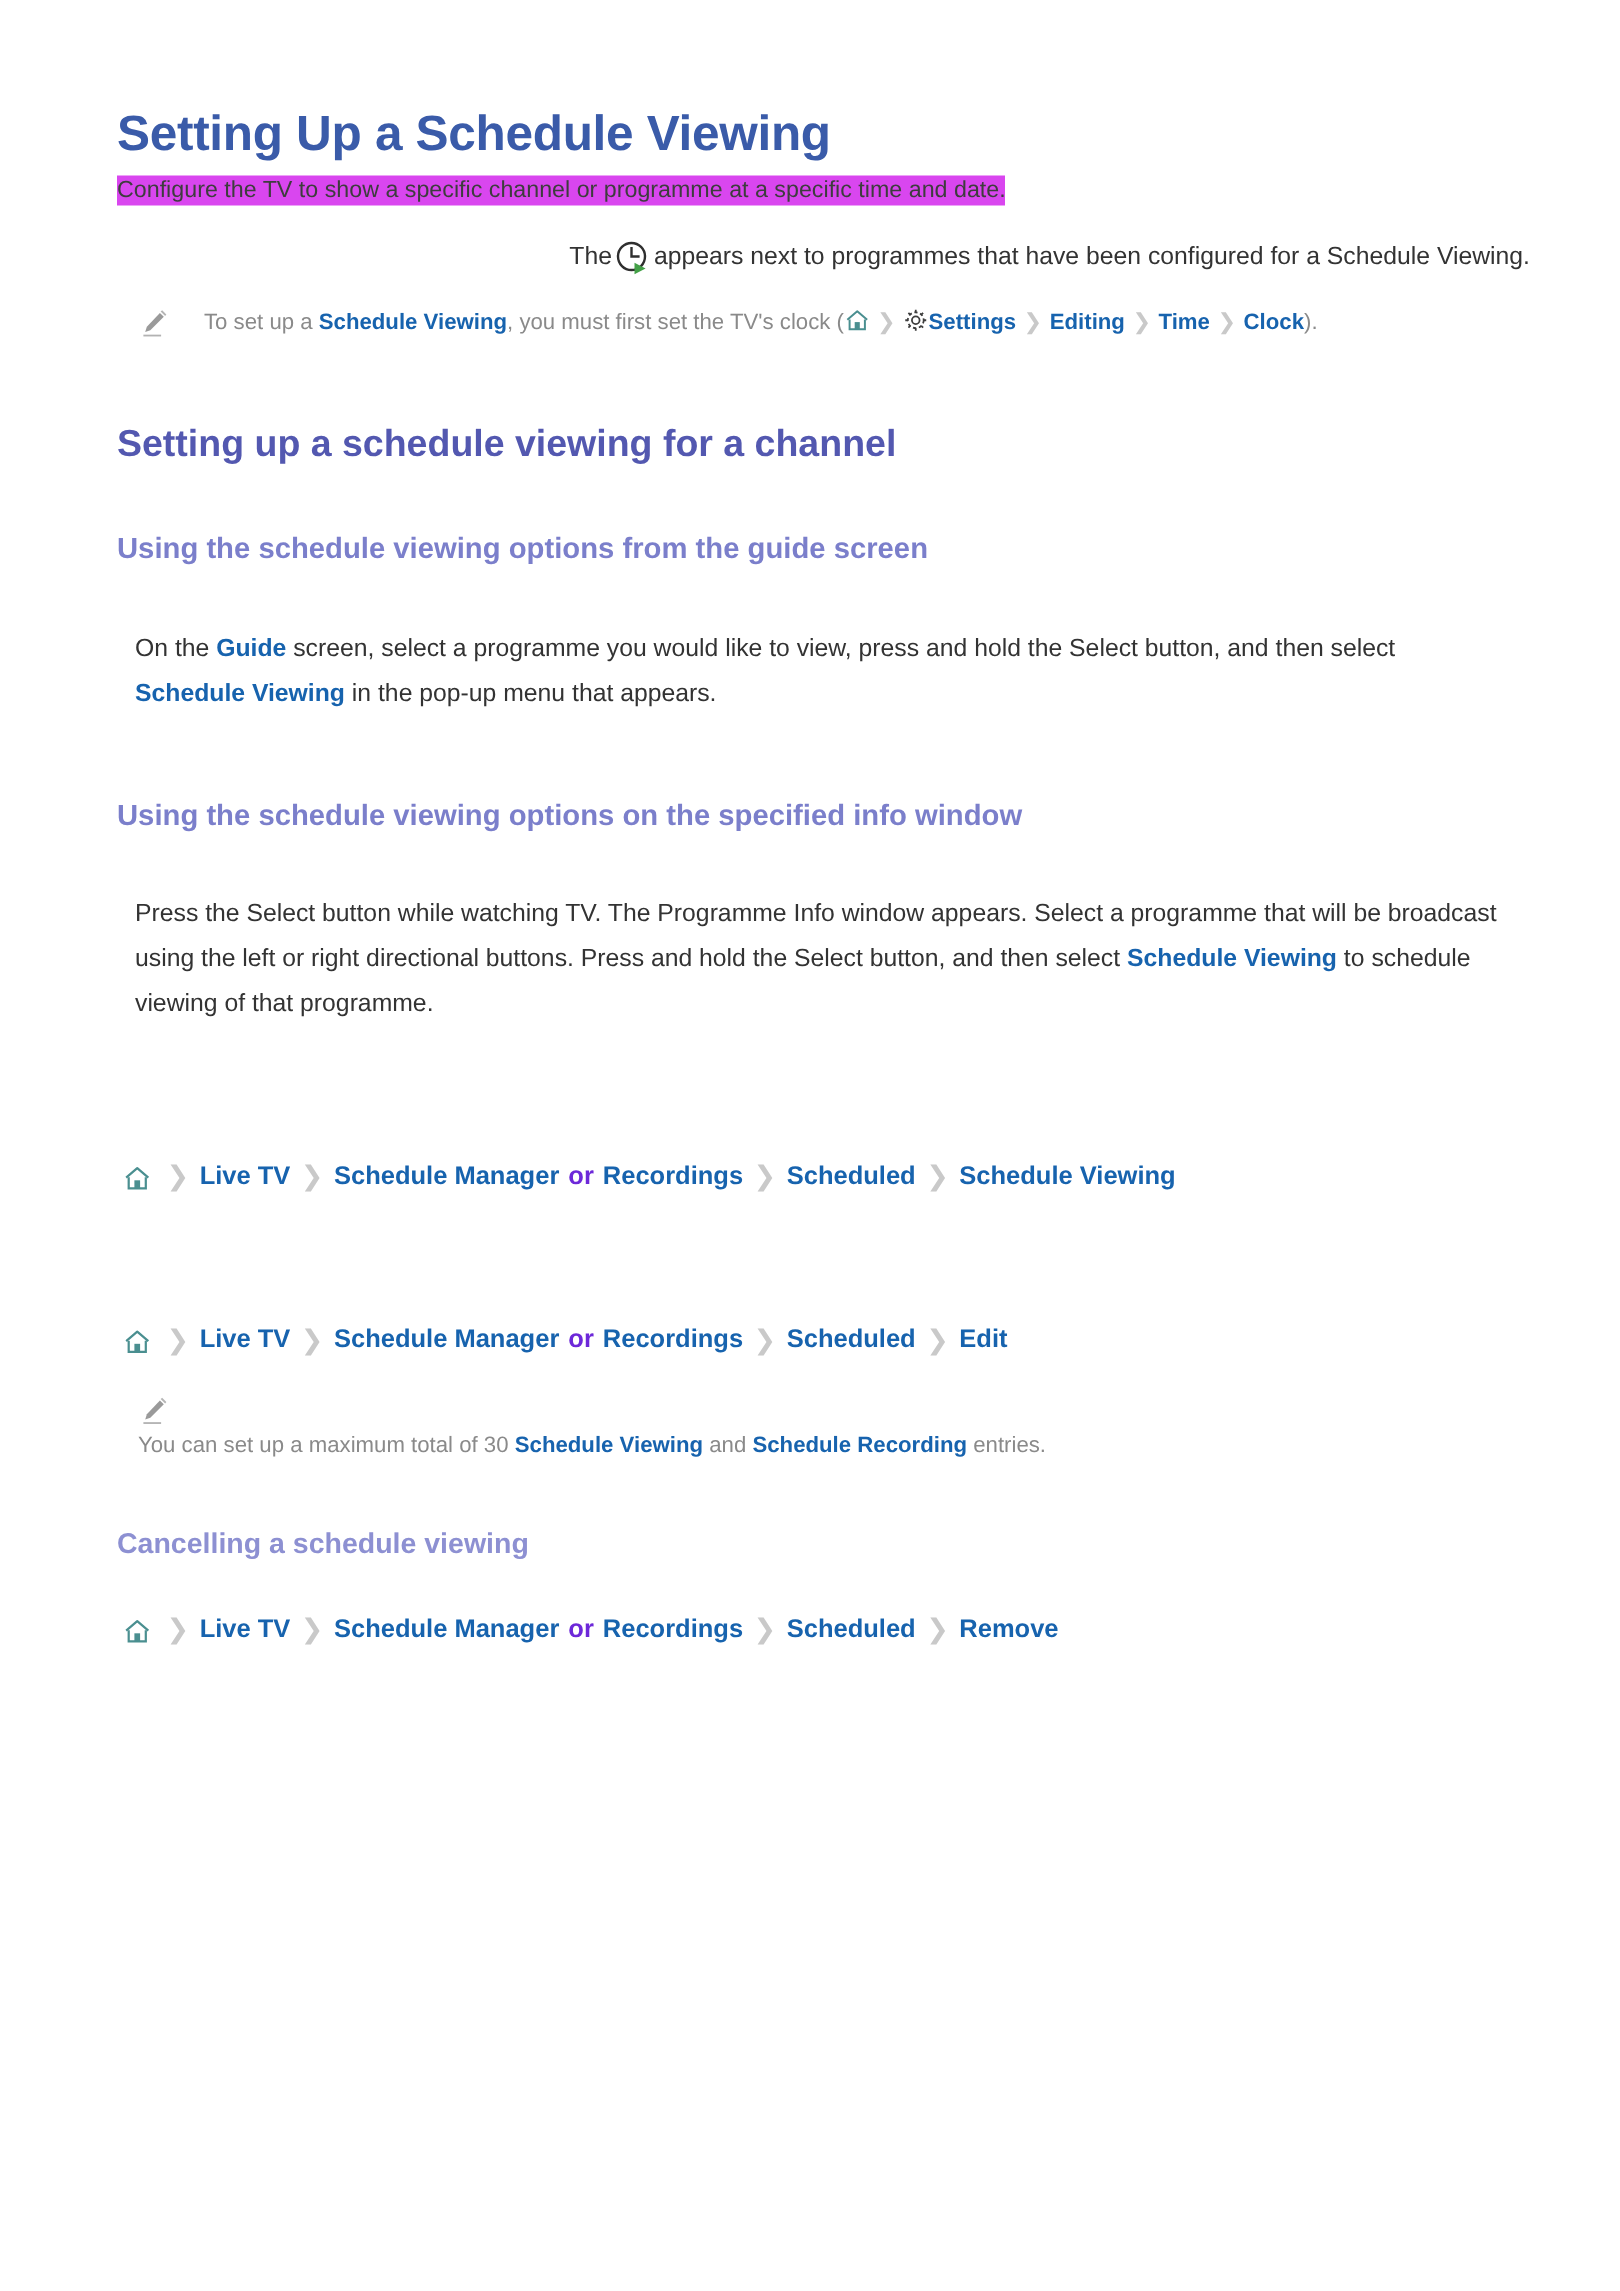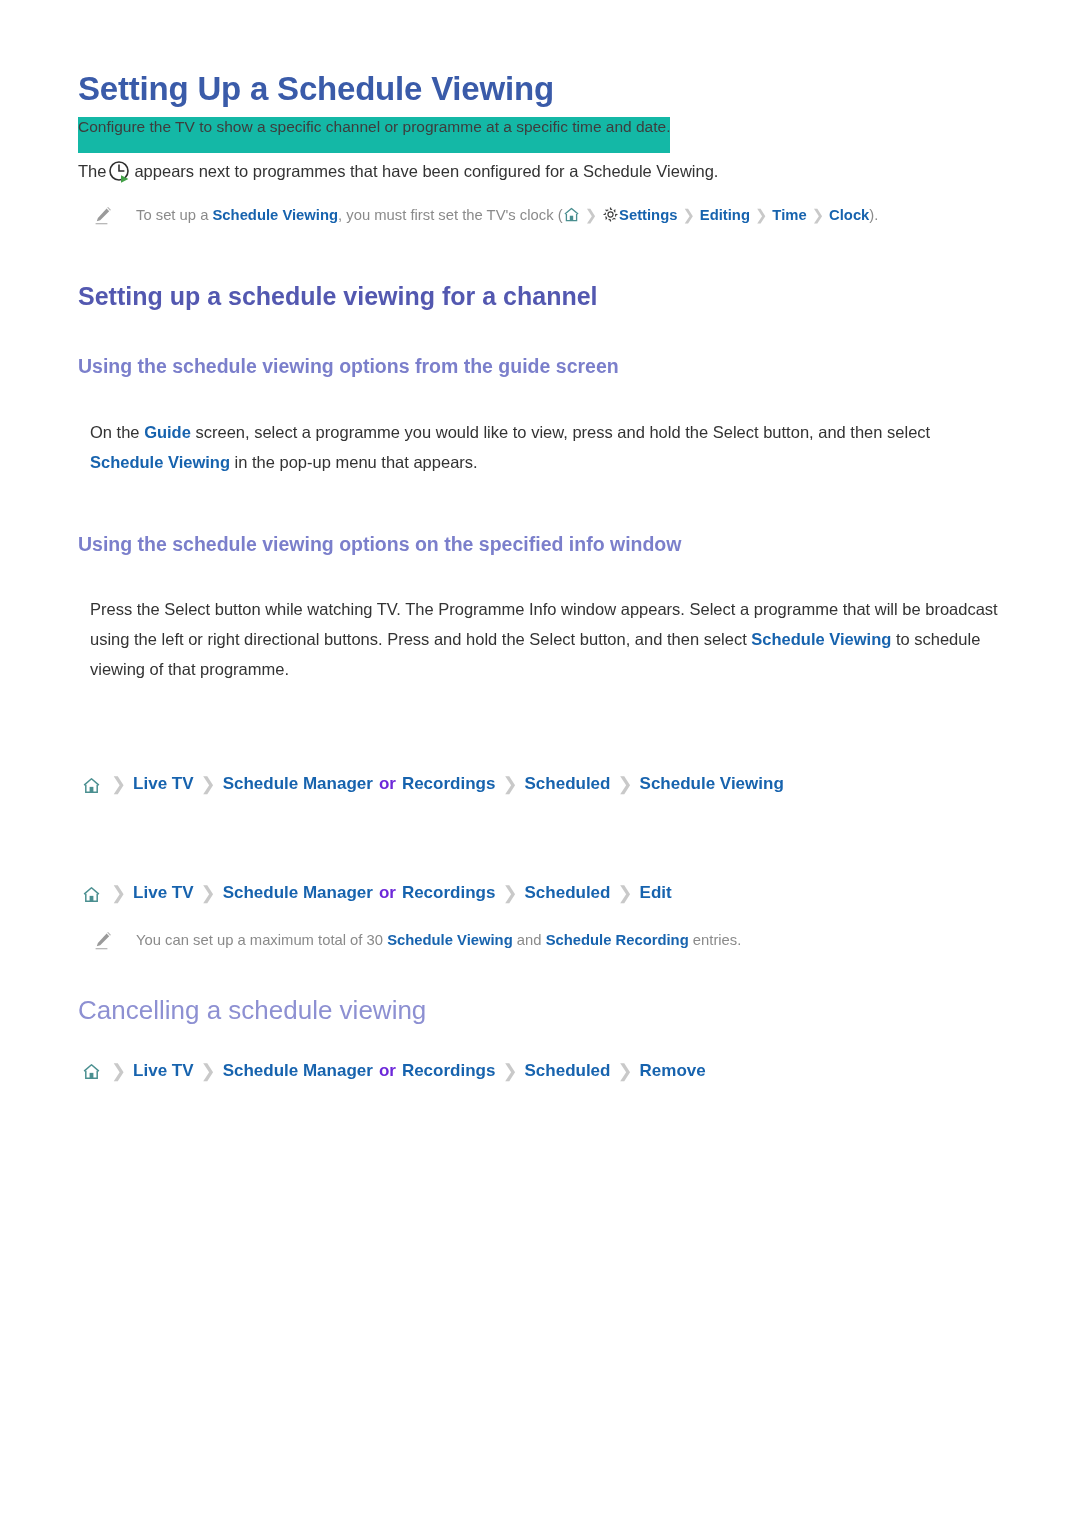--- a/index.html
+++ b/index.html
@@ -33,44 +33,44 @@
     padding-top: 70px;
     line-height: 1.15;
   }
   .doc-subtitle {
     font-size: 15.5px;
     color: #3d3d3d;
     margin: 9px 0 0 0;
     line-height: 1.35;
   }
   .doc-subtitle .hl {
-    background: #14b8a6;
-    padding: 1px 0 18px 0;
+    background: #d946ef;
+    padding: 1px 0 2px 0;
     box-decoration-break: clone;
     -webkit-box-decoration-break: clone;
   }
 
   .h2 {
     font-size: 25px;
     font-weight: 700;
     color: #5358b0;
     margin: 0;
     line-height: 1.2;
   }
   .h3 {
     font-size: 19.5px;
     font-weight: 700;
     color: #7b7fcb;
     margin: 0;
     line-height: 1.2;
   }
   .h3.light {
-    font-weight: 400;
+    font-weight: 700;
     color: #8d90d2;
-    font-size: 26px;
+    font-size: 19px;
   }
 
   
   .para {
     font-size: 16.5px;
     line-height: 1.82;
     color: #333333;
     margin: 12px;
     max-width: 945px;
   }
@@ -80,20 +80,21 @@
   }
 
   
   .intro-line {
     font-size: 16.5px;
     line-height: 1.6;
     color: #333333;
     display: flex;
     align-items: center;
     white-space: nowrap;
+    justify-content: flex-end;
   }
   .clock-icon {
     display: inline-block;
     width: 26px;
     height: 26px;
     margin: 0 1px;
     position: relative;
     top: 1px;
   }
 
@@ -281,21 +282,21 @@
     <span class="sep-word">or</span>
     <span class="crumb">Recordings</span>
     <span class="chev">❯</span>
     <span class="crumb">Scheduled</span>
     <span class="chev">❯</span>
     <span class="crumb">Edit</span>
   </div>
 
   <div class="sp-2"></div>
 
-  <div class="note" style="padding-left:14px;">
+  <div class="note" style="padding-left:14px;flex-direction:column;">
     <span class="pencil">
       <svg viewBox="0 0 22 20" width="22" height="20" aria-hidden="true">
         <path d="M14.6 2.6 L17.2 5.2 L8.2 14.2 L4.8 15.3 L5.9 11.9 Z" fill="#9a9a9a"></path>
         <path d="M15.1 1.6 L16.1 0.9 L18.9 3.7 L18.1 4.7 Z" fill="#b5b5b5"></path>
         <rect x="3.6" y="17.1" width="11.8" height="1.2" fill="#b2b2b2"></rect>
       </svg>
     </span>
     <span class="note-text"><span>You can set up a maximum total of 30 </span><span class="link">Schedule Viewing</span><span> and </span><span class="link">Schedule Recording</span><span> entries.</span></span>
   </div>
 

